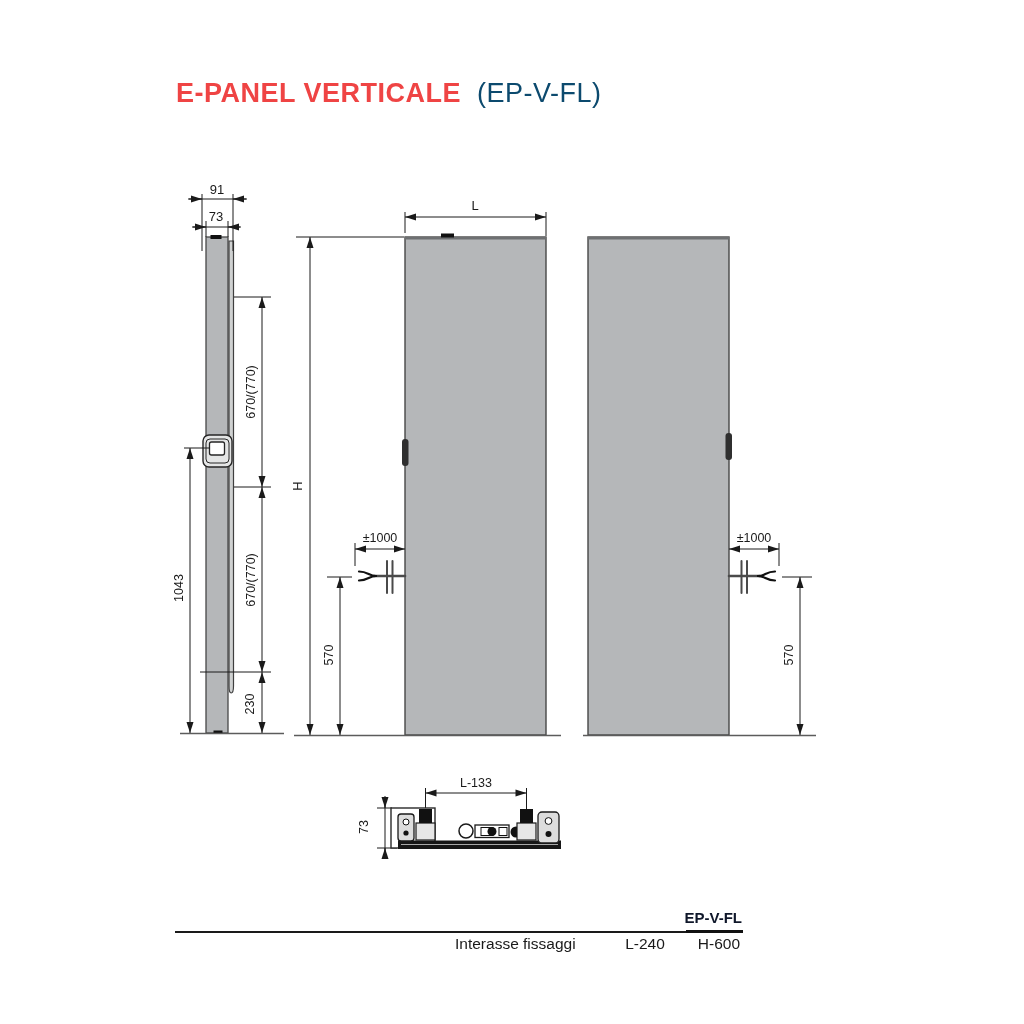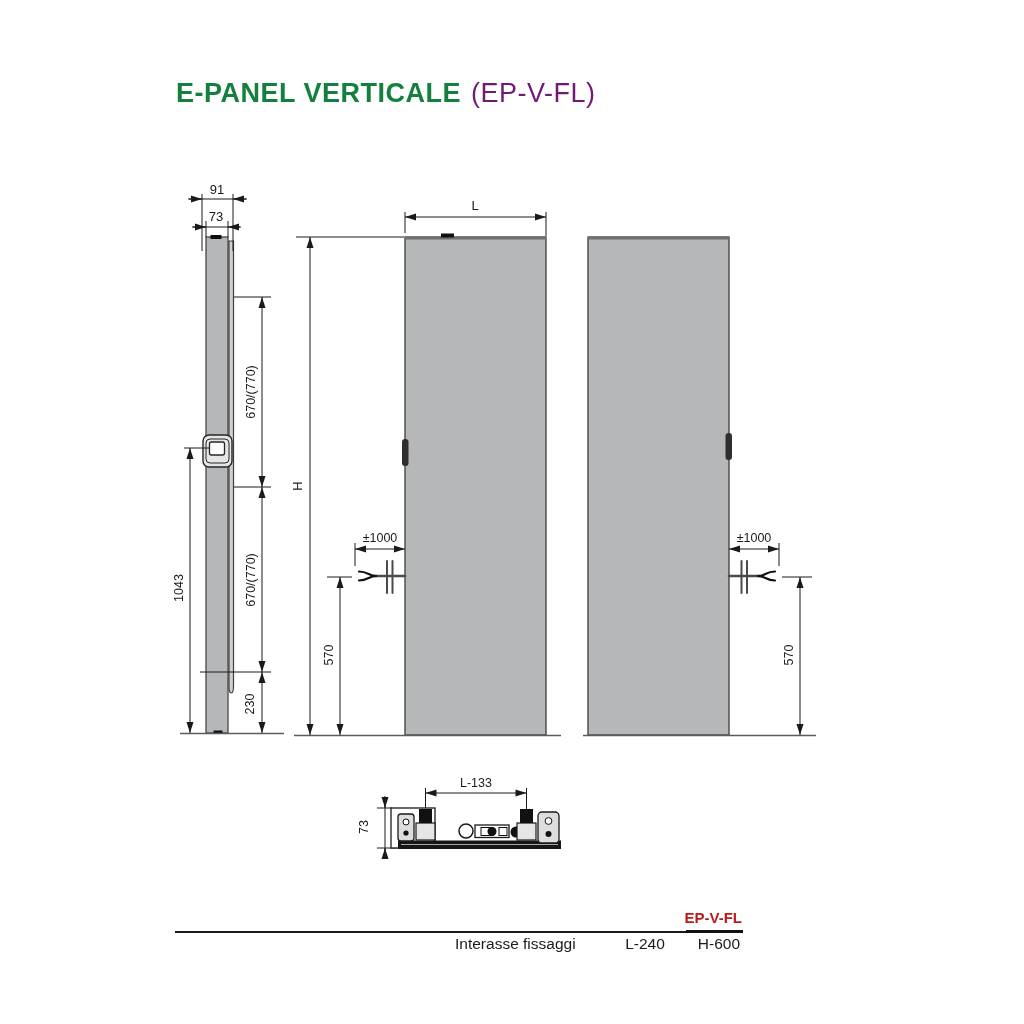--- a/index.html
+++ b/index.html
@@ -1,27 +1,27 @@
 <!DOCTYPE html>
 <html><head>
 <meta charset="utf-8">
 <style>
   html,body{margin:0;padding:0;background:#ffffff;}
   #page{position:relative;width:1024px;height:1024px;background:#ffffff;overflow:hidden;
         font-family:"Liberation Sans",sans-serif;color:#1a1a1a;}
   .title{position:absolute;left:176px;top:78px;white-space:nowrap;}
-  .title .main{font-size:27px;font-weight:bold;letter-spacing:.5px;color:#15803d;}
-  .title .code{font-size:27px;font-weight:400;color:#701a75;margin-left:10px;letter-spacing:.5px;}
+  .title .main{font-size:27px;font-weight:bold;letter-spacing:.5px;color:#ef4444;}
+  .title .code{font-size:27px;font-weight:400;color:#0c4a6e;margin-left:16px;letter-spacing:.5px;}
   svg{position:absolute;left:0;top:0;}
   svg text{font-family:"Liberation Sans",sans-serif;font-size:13px;fill:#1a1a1a;}
   svg text.small{font-size:12.5px;}
   .spec-rule{position:absolute;left:175px;top:931px;width:568px;height:2px;background:#1a1a1a;}
   .spec-rule-bold{position:absolute;left:686px;top:930px;width:57px;height:3px;background:#111;}
   .spec-model{position:absolute;left:620px;top:909px;width:122px;text-align:right;
-              font-size:15px;font-weight:bold;color:#b91c1c;}
+              font-size:15px;font-weight:bold;color:#0f172a;}
   .spec-label{position:absolute;left:455px;top:935px;width:145px;text-align:left;font-size:15.5px;}
   .spec-l{position:absolute;left:612px;top:935px;width:66px;text-align:center;font-size:15.5px;}
   .spec-h{position:absolute;left:680px;top:935px;width:60px;text-align:right;font-size:15.5px;}
 </style>
 </head>
 <body>
 
 <div id="page">
 
   <div class="title"><span class="main">E-PANEL VERTICALE</span><span class="code">(EP-V-FL)</span></div>

